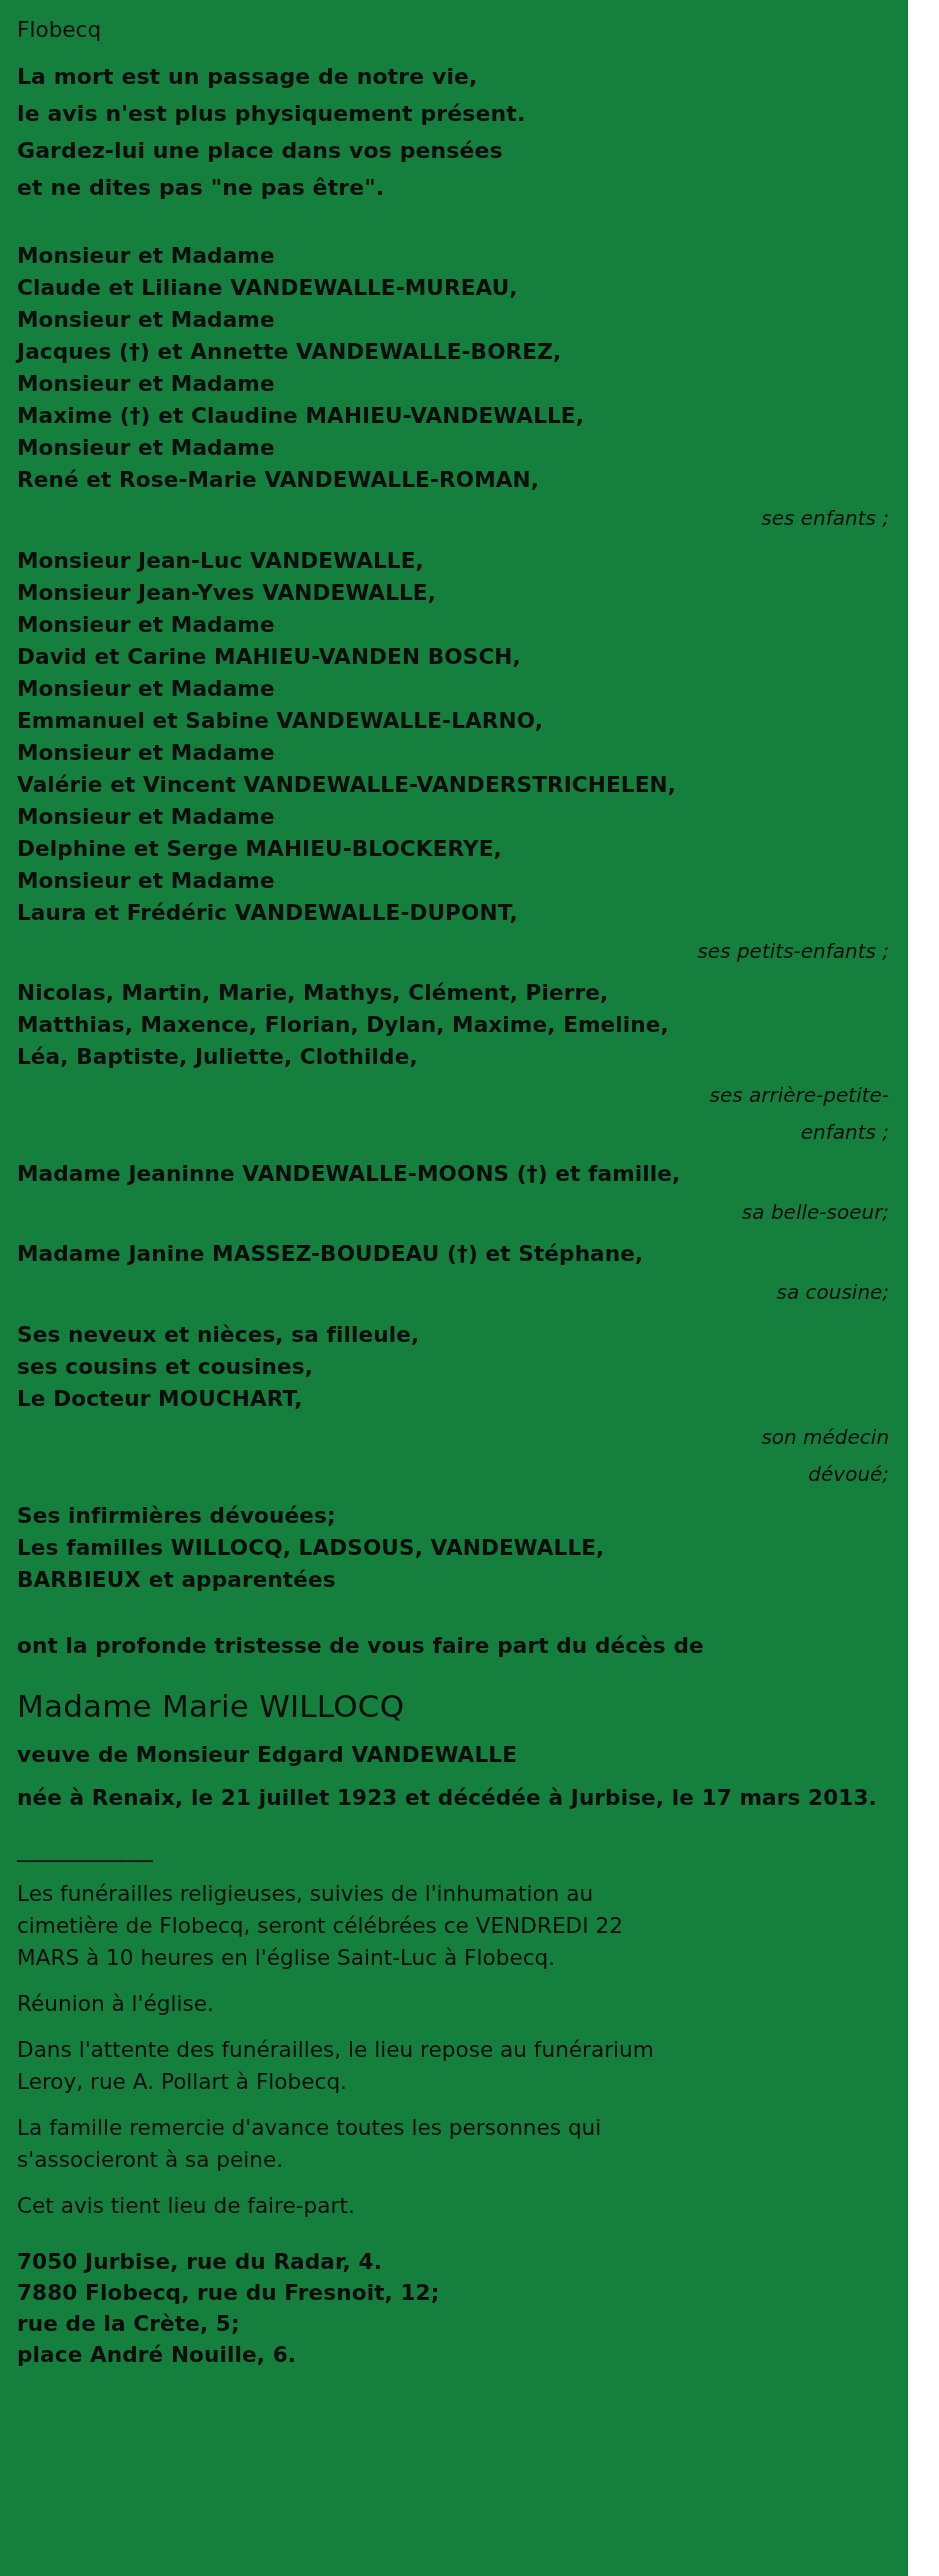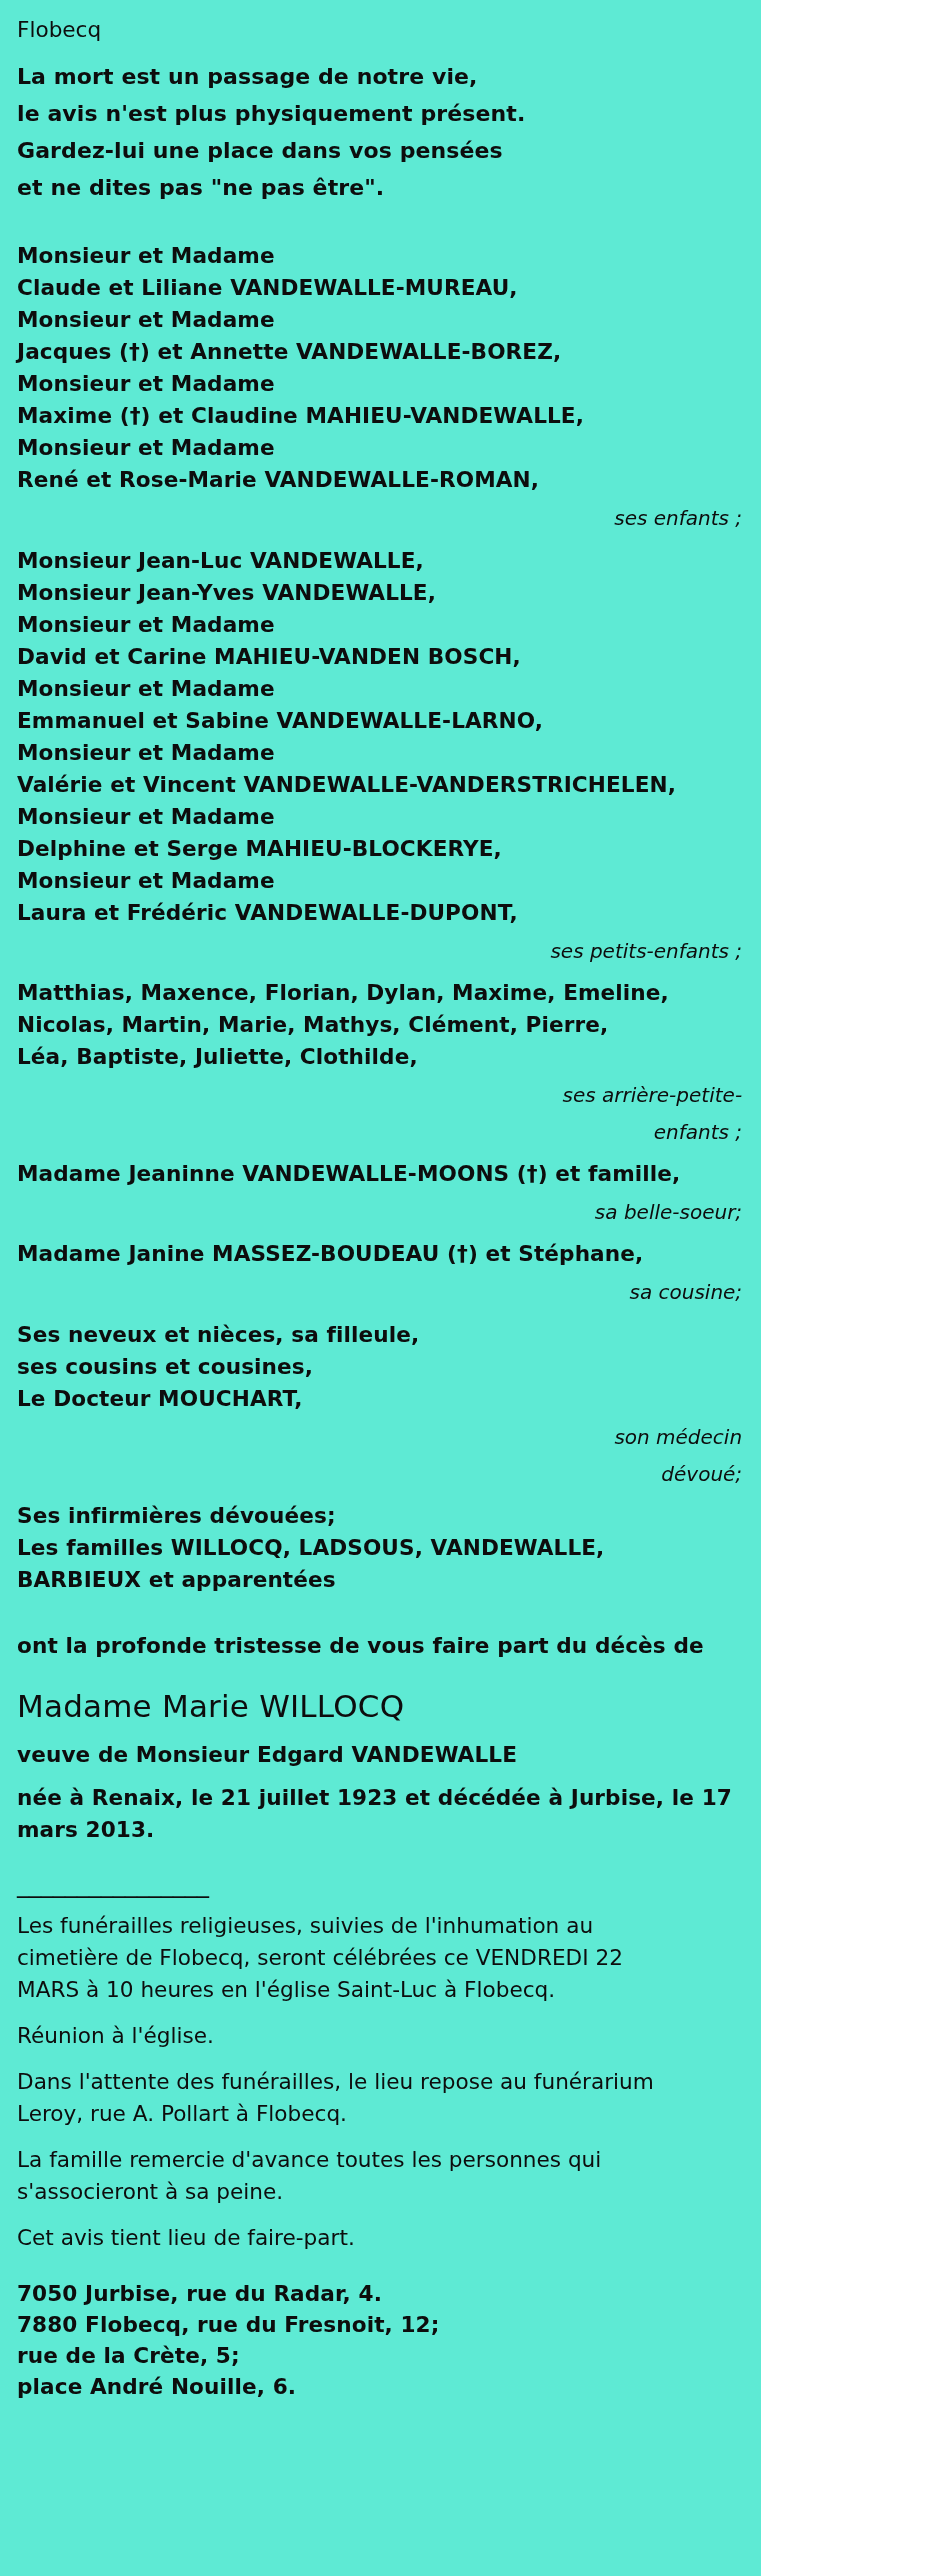--- a/index.html
+++ b/index.html
@@ -8,25 +8,25 @@
     padding: 0;
     background: #ffffff;
   }
   body {
     font-family: "DejaVu Sans", sans-serif;
     color: #0d0d0d;
     -webkit-font-smoothing: antialiased;
   }
   #notice {
     position: relative;
-    width: 761px;
+    width: 908px;
     min-height: 2576px;
     box-sizing: border-box;
     padding: 13px 17px 22.5px 17px;
-    background: #5eead4;
+    background: #15803d;
   }
 
   
   .line {
     font-size: 21.6px;
     line-height: 32px;
     letter-spacing: 0.1px;
     white-space: pre-wrap;
   }
   .line.plain   { font-weight: 700; }
@@ -65,24 +65,24 @@
   
   .deceased-name {
     font-size: 31px;
     font-weight: 400;
     line-height: 41px;
     letter-spacing: 0.2px;
   }
 
   
   .separator {
-    font-size: 24px;
+    font-size: 17px;
     line-height: 28px;
     letter-spacing: 0px;
-    font-weight: 400;
+    font-weight: 700;
   }
 
   
   .para {
     font-size: 21.6px;
     line-height: 32px;
     max-width: 658px;
     white-space: pre-wrap;
   }
   .para + .para { margin-top: 14px; }
@@ -137,22 +137,22 @@
     <div class="line plain">Monsieur et Madame</div>
     <div class="line plain">Laura et Frédéric VANDEWALLE-DUPONT,</div>
     <div class="role-block">
       <div class="role">ses petits-enfants ;</div>
     </div>
   </div>
 
   <div class="gap-sm"></div>
 
   <div class="group">
+    <div class="line plain">Nicolas, Martin, Marie, Mathys, Clément, Pierre,</div>
     <div class="line plain">Matthias, Maxence, Florian, Dylan, Maxime, Emeline,</div>
-    <div class="line plain">Nicolas, Martin, Marie, Mathys, Clément, Pierre,</div>
     <div class="line plain">Léa, Baptiste, Juliette, Clothilde,</div>
     <div class="role-block">
       <div class="role">ses arrière-petite-</div>
       <div class="role">enfants ;</div>
     </div>
   </div>
 
   <div class="gap-sm"></div>
 
   <div class="group">

